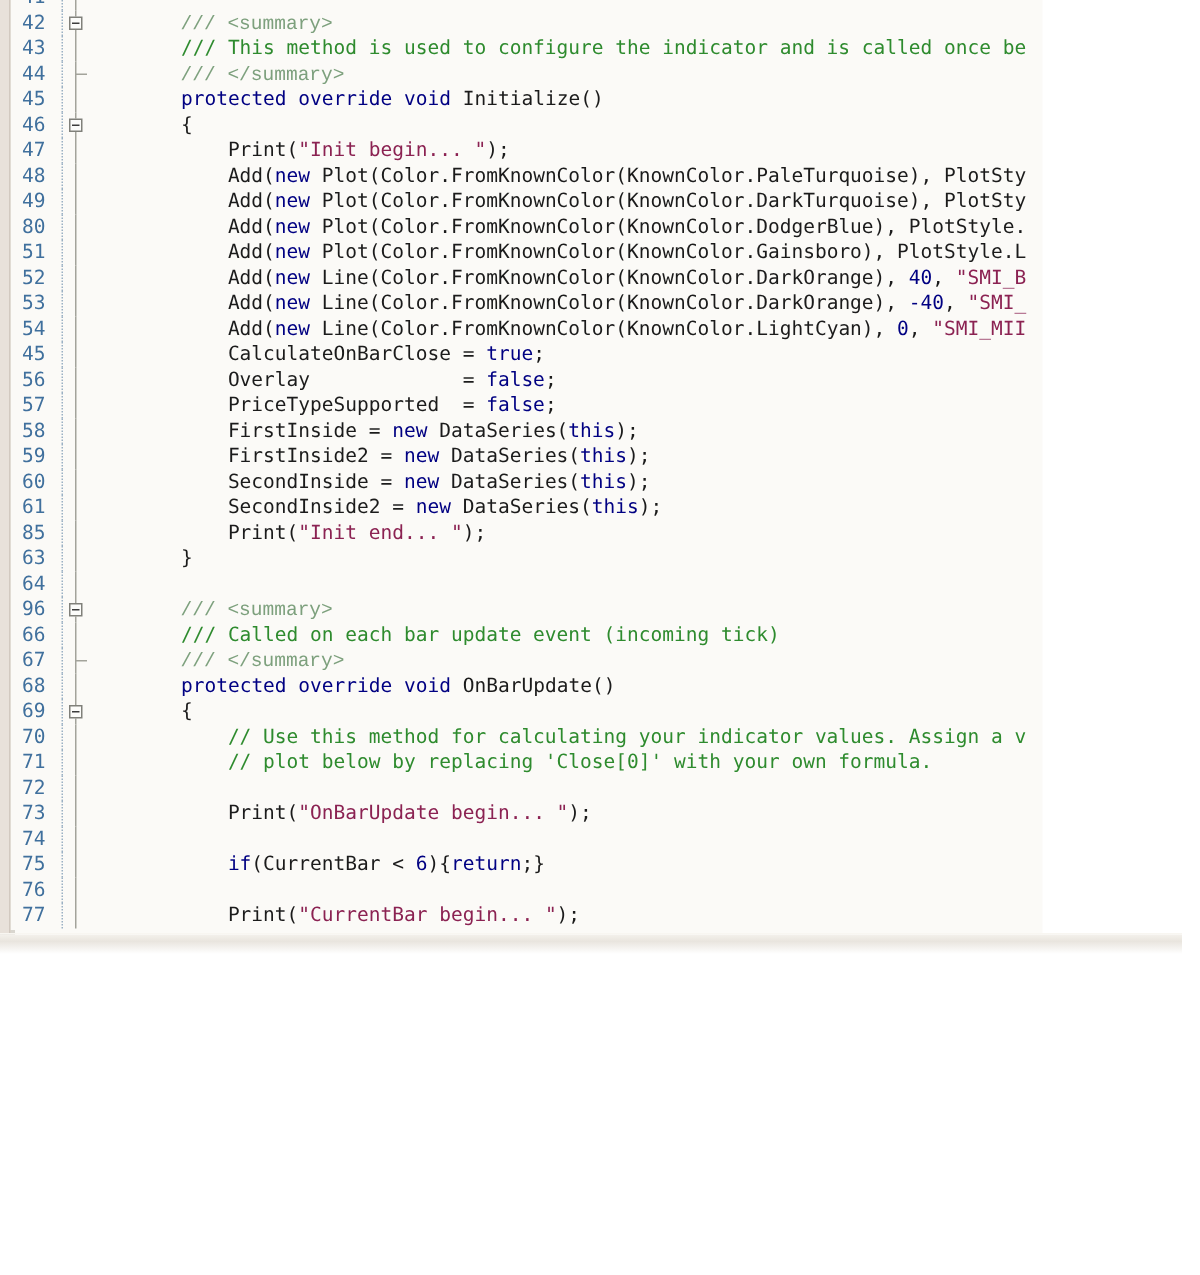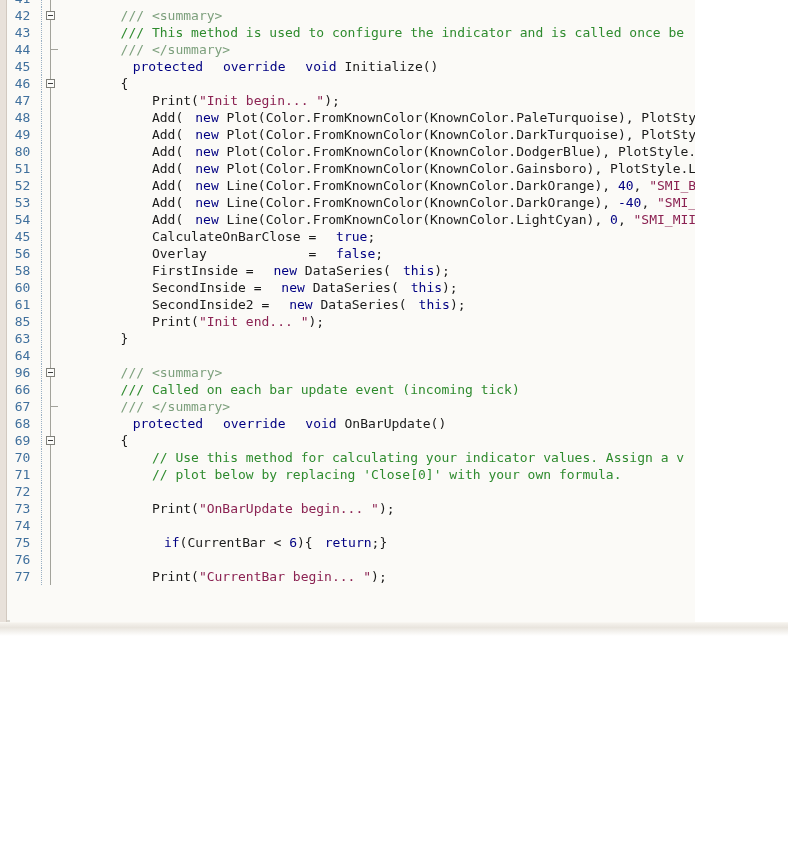--- a/index.html
+++ b/index.html
@@ -56,24 +56,24 @@
   .fold .ftick{
     position:absolute;left:8px;top:8px;width:8px;height:1px;
     background:var(--fln,#a3a39b);
   }
   .code{
     flex:1 1 auto;
     white-space:pre;
     overflow:hidden;
     color:var(--pl,#1b1b1b);
   }
-  .sg-k{color:var(--kw,#000082);margin-left:12px;}
+  .sg-k{color:var(--kw,#000082);}
   .sg-p{color:var(--pl,#1b1b1b);}
   .sg-c{color:var(--cm,#2e8b2e);}
-  .sg-d{color:var(--dc,#7da07d);}
+  .sg-d{color:var(--dc,#7da07d);font-family:Liberation Mono, monospace;}
   .sg-s{color:var(--st,#8b2252);}
   .sg-n{color:var(--nu,#000082);}
   .bottom-band{
     position:absolute;left:0;top:622px;
     width:788px;height:14px;
     background:linear-gradient(to bottom,#f4f1ec 0%,var(--band,#e9e5de) 35%,#ffffff 100%);
     border-top:1px solid #f8f6f1;
     box-sizing:border-box;
   }
   .scroll-corner{
@@ -197,25 +197,39 @@
         <div class="code"><span class="sg-p">            CalculateOnBarClose = </span><span class="sg-k">true</span><span class="sg-p">;</span></div>
       </div>
       <div class="row">
         <div class="ln">56</div>
         <div class="fold">
           <div class="vline"></div>
         </div>
         <div class="code"><span class="sg-p">            Overlay             = </span><span class="sg-k">false</span><span class="sg-p">;</span></div>
       </div>
       <div class="row">
+        <div class="ln">57</div>
+        <div class="fold">
+          <div class="vline"></div>
+        </div>
+        <div class="code"><span class="sg-p">            PriceTypeSupported  = </span><span class="sg-k">false</span><span class="sg-p">;</span></div>
+      </div>
+      <div class="row">
         <div class="ln">58</div>
         <div class="fold">
           <div class="vline"></div>
         </div>
         <div class="code"><span class="sg-p">            FirstInside = </span><span class="sg-k">new</span><span class="sg-p"> DataSeries(</span><span class="sg-k">this</span><span class="sg-p">);</span></div>
+      </div>
+      <div class="row">
+        <div class="ln">59</div>
+        <div class="fold">
+          <div class="vline"></div>
+        </div>
+        <div class="code"><span class="sg-p">            FirstInside2 = </span><span class="sg-k">new</span><span class="sg-p"> DataSeries(</span><span class="sg-k">this</span><span class="sg-p">);</span></div>
       </div>
       <div class="row">
         <div class="ln">60</div>
         <div class="fold">
           <div class="vline"></div>
         </div>
         <div class="code"><span class="sg-p">            SecondInside = </span><span class="sg-k">new</span><span class="sg-p"> DataSeries(</span><span class="sg-k">this</span><span class="sg-p">);</span></div>
       </div>
       <div class="row">
         <div class="ln">61</div>

